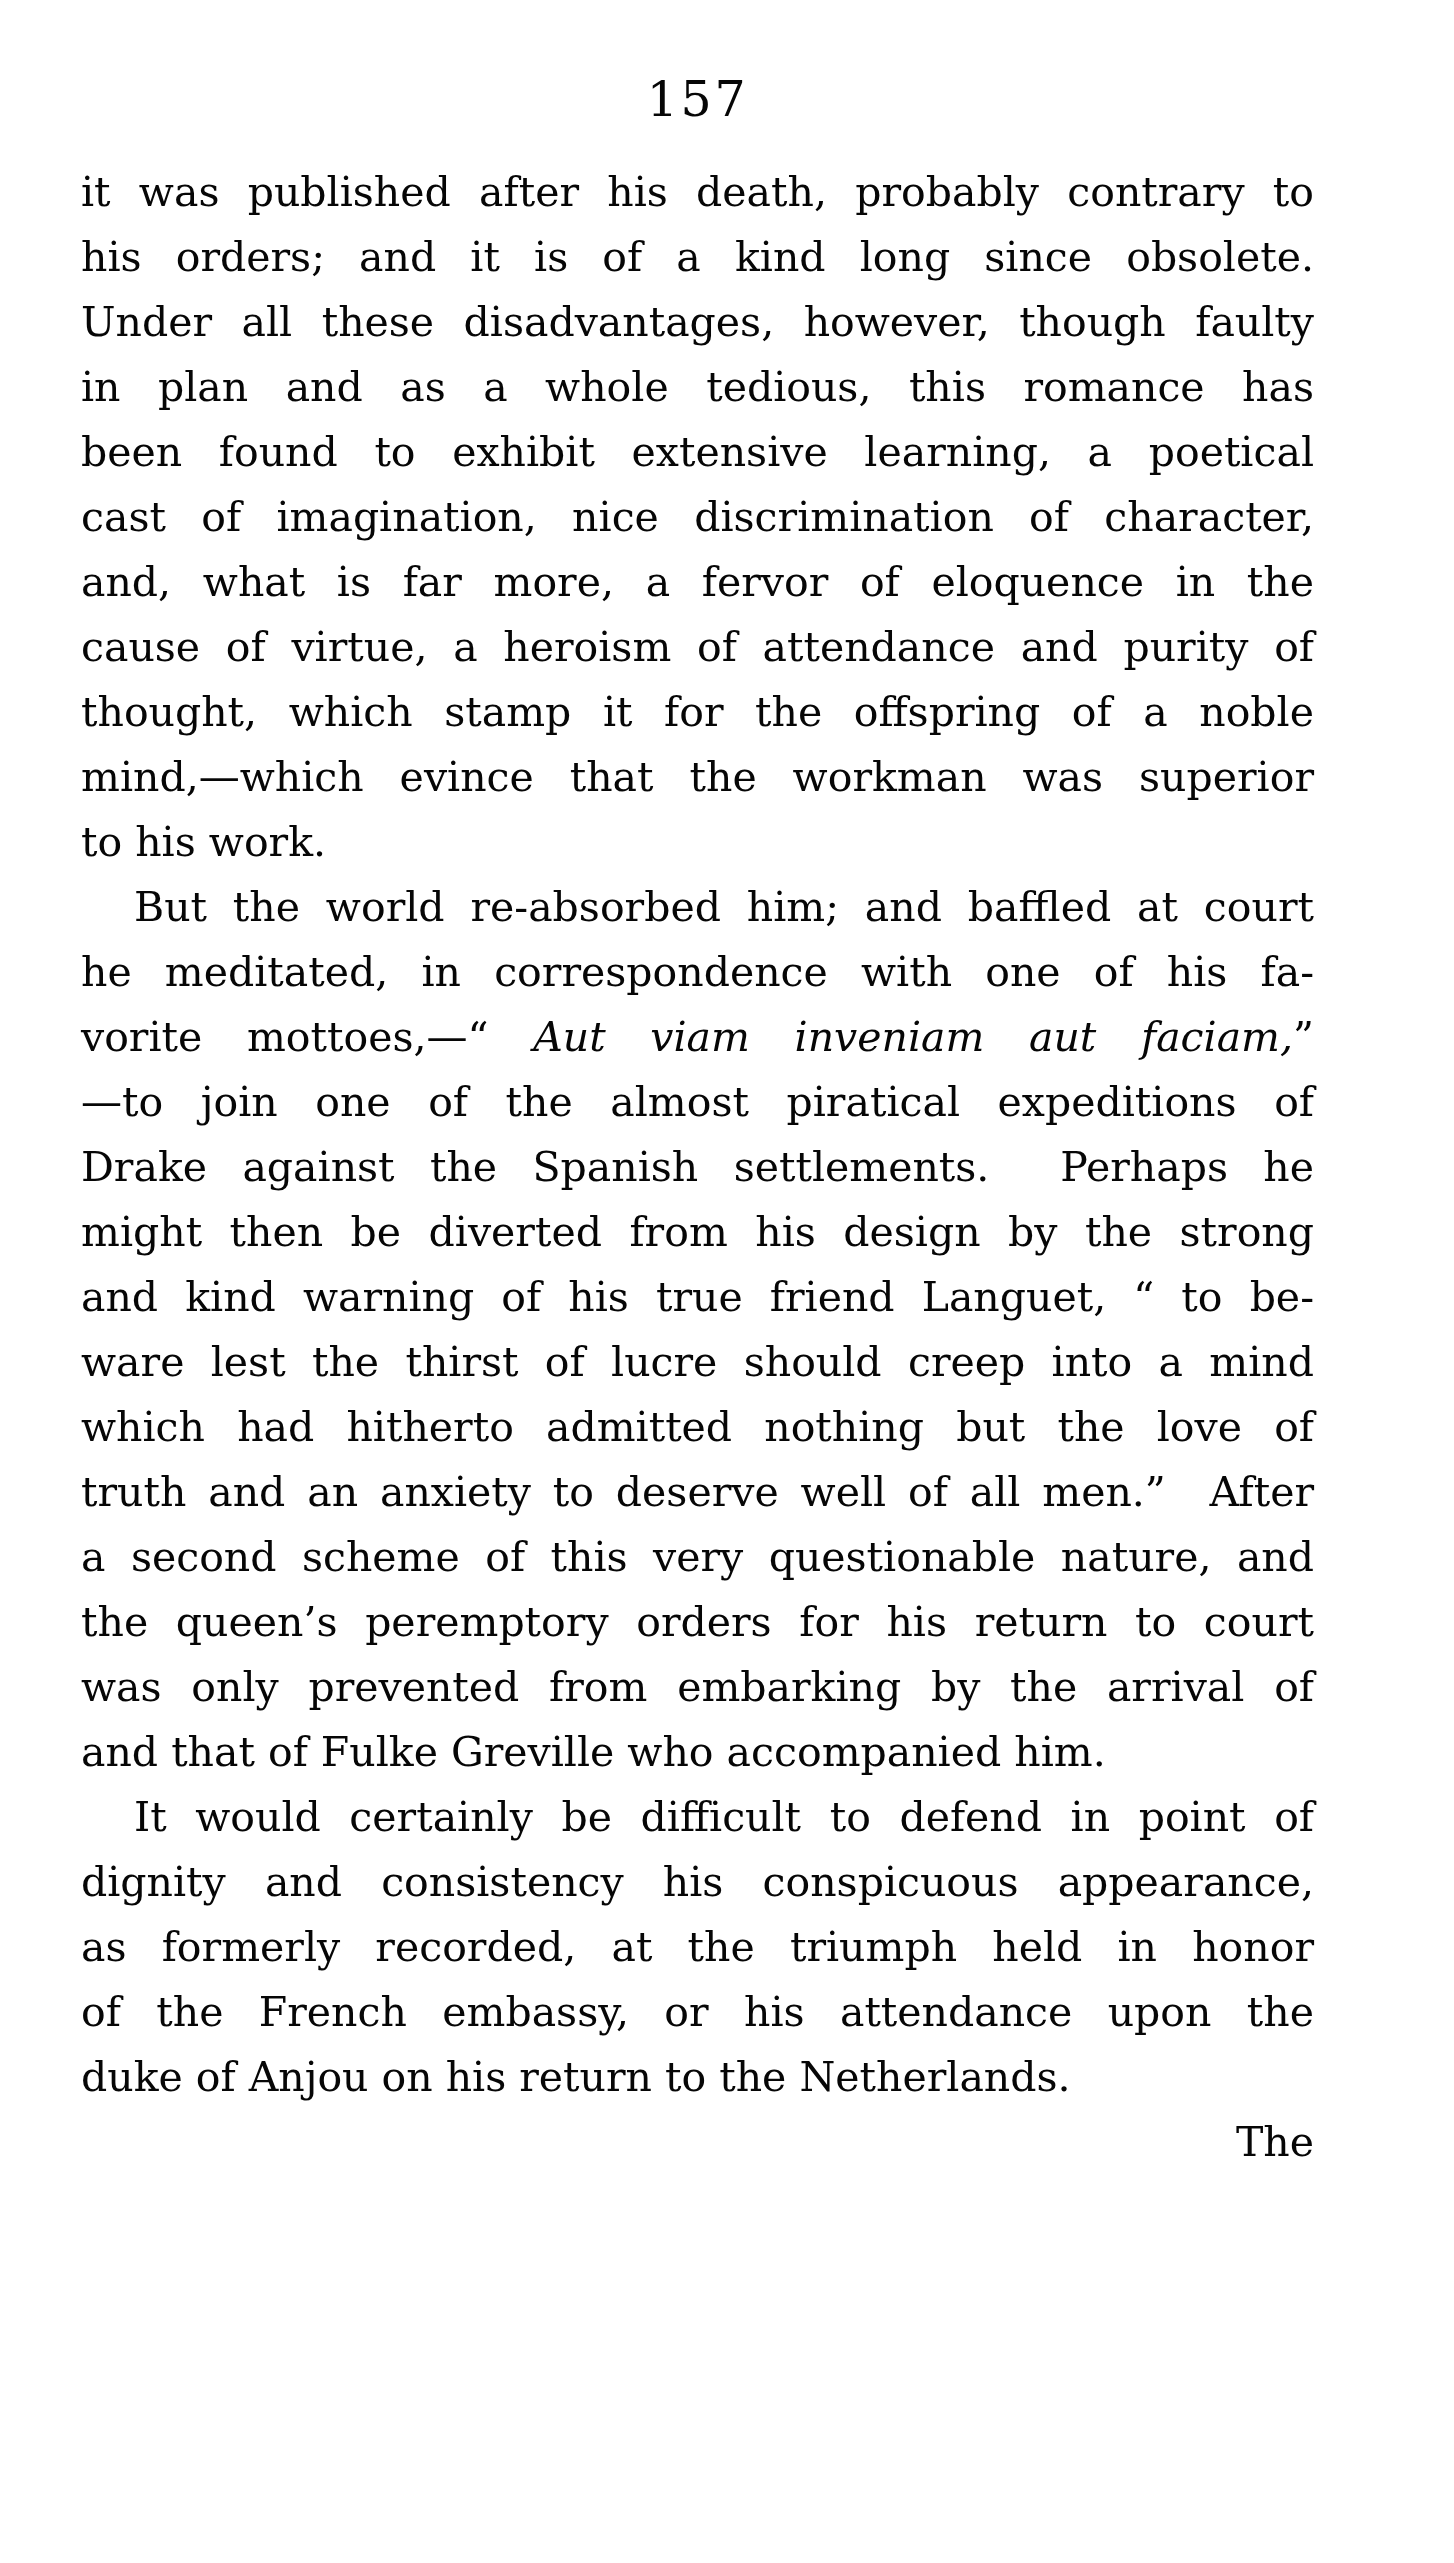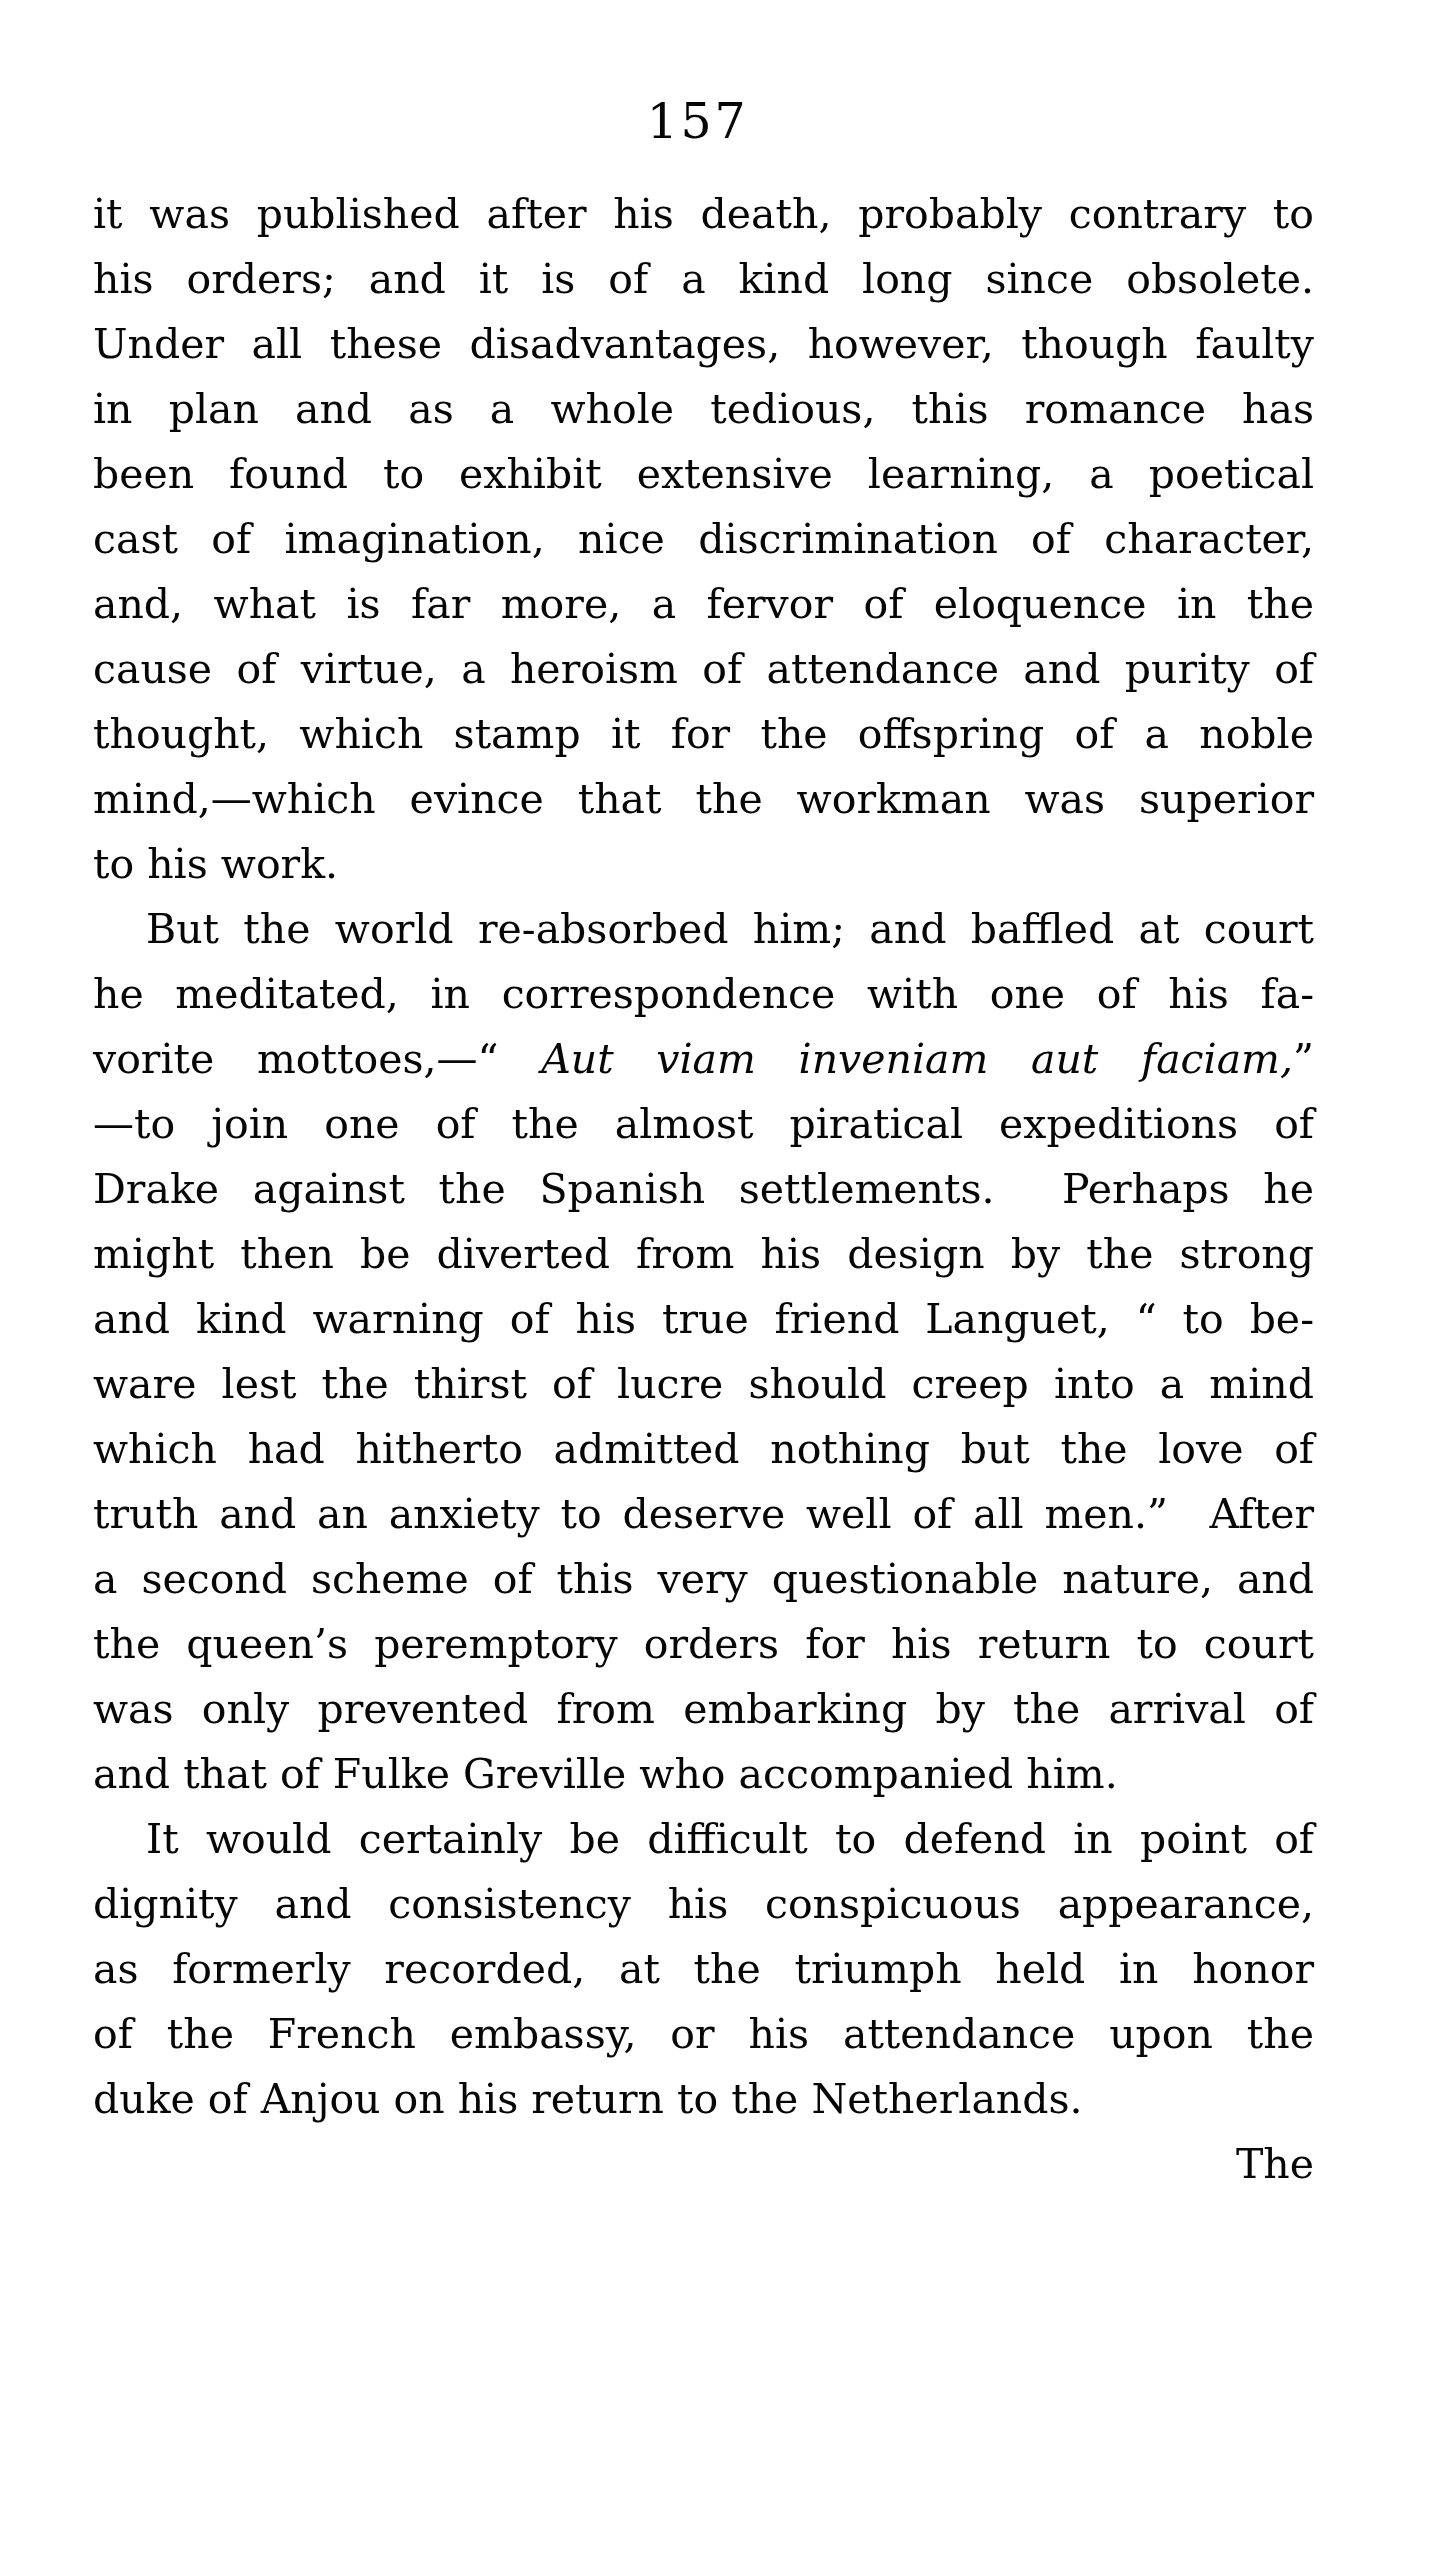--- a/index.html
+++ b/index.html
@@ -15,36 +15,35 @@
     font-family: "DejaVu Serif", serif;
     overflow: hidden;
   }
   .page {
     position: absolute;
     left: 81px;
     top: 0;
     width: 1233px;
   }
   .page-number {
-    margin-top: 97px;
+    margin-top: 75px;
     text-align: center;
     font-size: 49px;
     line-height: 1;
     letter-spacing: 2.6px;
   }
   .text-block {
     margin-top: 36px;
   }
   .line {
     font-size: 41px;
     line-height: 65px;
     height: 65px;
     text-align: justify;
     text-align-last: justify;
-    margin-left: 12px;
   }
   .line.indent {
     text-indent: 53px;
   }
   .line.end {
     text-align: left;
     text-align-last: left;
   }
   .line.catchword {
     text-align: center;

